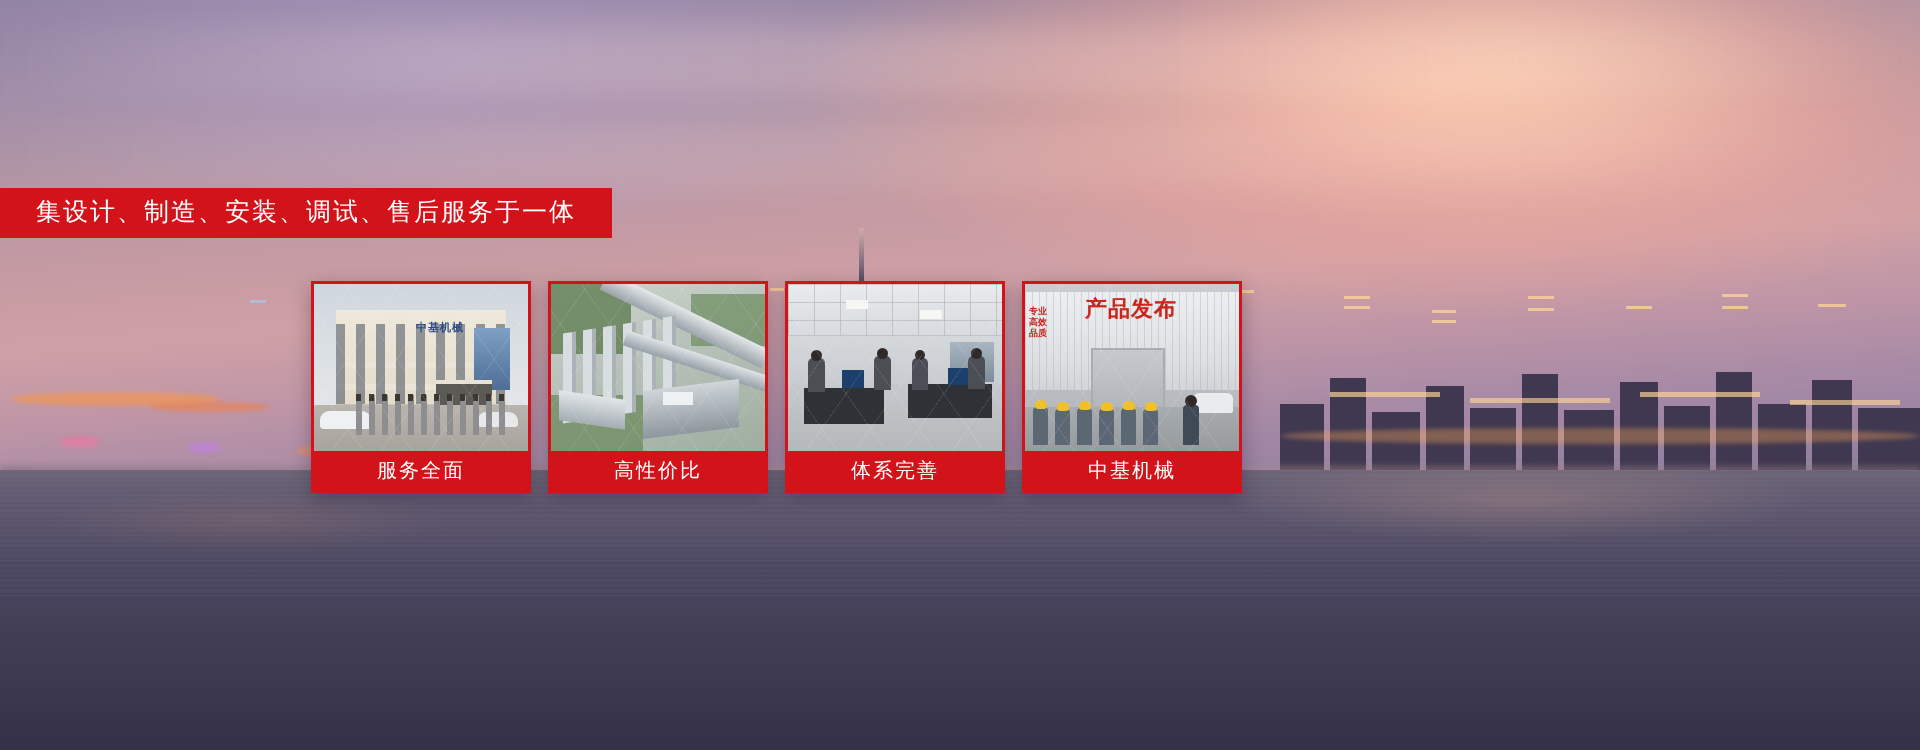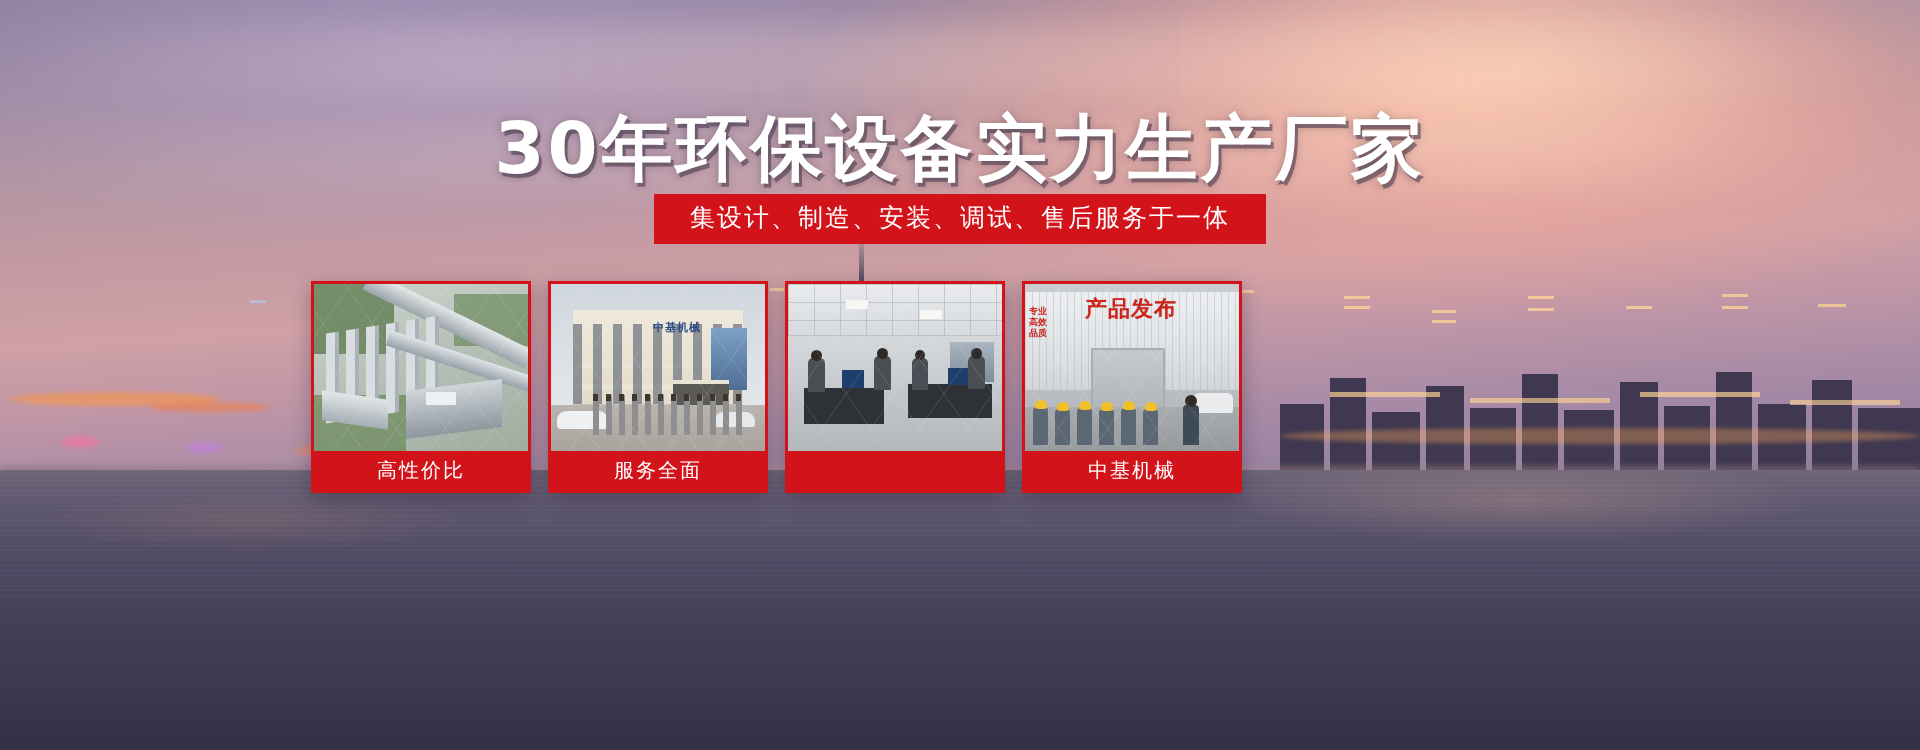--- a/index.html
+++ b/index.html
@@ -121,22 +121,22 @@
     color:#ffffff;
     text-shadow:
       3px 4px 0 rgba(70,55,75,0.55),
       0 2px 10px rgba(60,45,65,0.45);
     white-space:nowrap;
     font-family:"DejaVu Sans","Liberation Sans",sans-serif;
   }
 
   
   .subtitle-wrap {
-    position:absolute; left:0; top:194px; width:1920px;
-    display:flex; justify-content:center;
+    position:absolute; left:0; top:188px; width:1920px;
+    display:flex; 
   }
   .subtitle-bar {
     background:#d3131a;
     color:#ffffff;
     font-size:25px;
     letter-spacing:2px;
     padding:10px 36px 12px 36px;
     line-height:1.1;
     white-space:nowrap;
     font-family:"DejaVu Sans","Liberation Sans",sans-serif;
@@ -412,61 +412,60 @@
   <div class="trees"></div>
   <div class="trees2"></div>
   <div class="glow-dot" style="left:60px; top:436px; width:40px; height:12px; background:rgba(255,110,160,0.5);"></div>
   <div class="glow-dot" style="left:188px; top:442px; width:34px; height:11px; background:rgba(200,120,255,0.45);"></div>
   <div class="glow-dot" style="left:296px; top:446px; width:30px; height:10px; background:rgba(255,140,80,0.45);"></div>
 
   <div class="water-line"></div>
   <div class="water"></div>
   <div class="water-shimmer"></div>
 
-  <div class="headline">30年环保设备实力生产厂家</div>
 
   <div class="subtitle-wrap">
     <div class="subtitle-bar">集设计、制造、安装、调试、售后服务于一体</div>
   </div>
 
   <div class="cards">
-
-    <div class="card">
-      <div class="card-photo">
-        <div class="p2-bg"></div>
-        <div class="p2-green1"></div>
-        <div class="p2-green2"></div>
-        <div class="p2-green3"></div>
-        <div class="p2-belt"></div>
-        <div class="p2-silos"></div>
-        <div class="p2-belt2"></div>
-        <div class="p2-roof"></div>
-        <div class="p2-roof2"></div>
-        <div class="p2-truck"></div>
-        <div class="wm"></div>
-      </div>
-      <div class="card-label">高性价比</div>
-    </div>
 
     <div class="card">
       <div class="card-photo">
         <div class="p1-sky"></div>
         <div class="p1-bld">
           <div class="p1-sign">中基机械</div>
         </div>
         <div class="p1-glass"></div>
         <div class="p1-entr"></div>
         <div class="p1-ground"></div>
         <div class="p1-car"></div>
         <div class="p1-car2"></div>
         <div class="p1-people"></div>
         <div class="p1-heads"></div>
         <div class="wm"></div>
       </div>
       <div class="card-label">服务全面</div>
+    </div>
+
+    <div class="card">
+      <div class="card-photo">
+        <div class="p2-bg"></div>
+        <div class="p2-green1"></div>
+        <div class="p2-green2"></div>
+        <div class="p2-green3"></div>
+        <div class="p2-belt"></div>
+        <div class="p2-silos"></div>
+        <div class="p2-belt2"></div>
+        <div class="p2-roof"></div>
+        <div class="p2-roof2"></div>
+        <div class="p2-truck"></div>
+        <div class="wm"></div>
+      </div>
+      <div class="card-label">高性价比</div>
     </div>
 
     <div class="card">
       <div class="card-photo">
         <div class="p3-bg"></div>
         <div class="p3-ceiling"></div>
         <div class="p3-light" style="left:58px; top:16px; width:22px; height:9px;"></div>
         <div class="p3-light" style="left:132px; top:26px; width:22px; height:9px;"></div>
         <div class="p3-wall"></div>
         <div class="p3-window"></div>
@@ -478,20 +477,21 @@
         <div class="p3-person" style="left:20px; top:74px; width:17px; height:34px;"></div>
         <div class="p3-head" style="left:23px; top:66px; width:11px; height:11px;"></div>
         <div class="p3-person" style="left:86px; top:72px; width:17px; height:34px;"></div>
         <div class="p3-head" style="left:89px; top:64px; width:11px; height:11px;"></div>
         <div class="p3-person" style="left:124px; top:74px; width:16px; height:32px;"></div>
         <div class="p3-head" style="left:127px; top:66px; width:10px; height:10px;"></div>
         <div class="p3-person" style="left:180px; top:72px; width:17px; height:33px;"></div>
         <div class="p3-head" style="left:183px; top:64px; width:11px; height:11px;"></div>
         <div class="wm"></div>
       </div>
+      <div class="card-label">体系完善</div>
     </div>
 
     <div class="card">
       <div class="card-photo">
         <div class="p4-bg"></div>
         <div class="p4-wall"></div>
         <div class="p4-slogan">专业<br>高效<br>品质</div>
         <div class="p4-banner">产品发布</div>
         <div class="p4-door"></div>
         <div class="p4-ground"></div>

